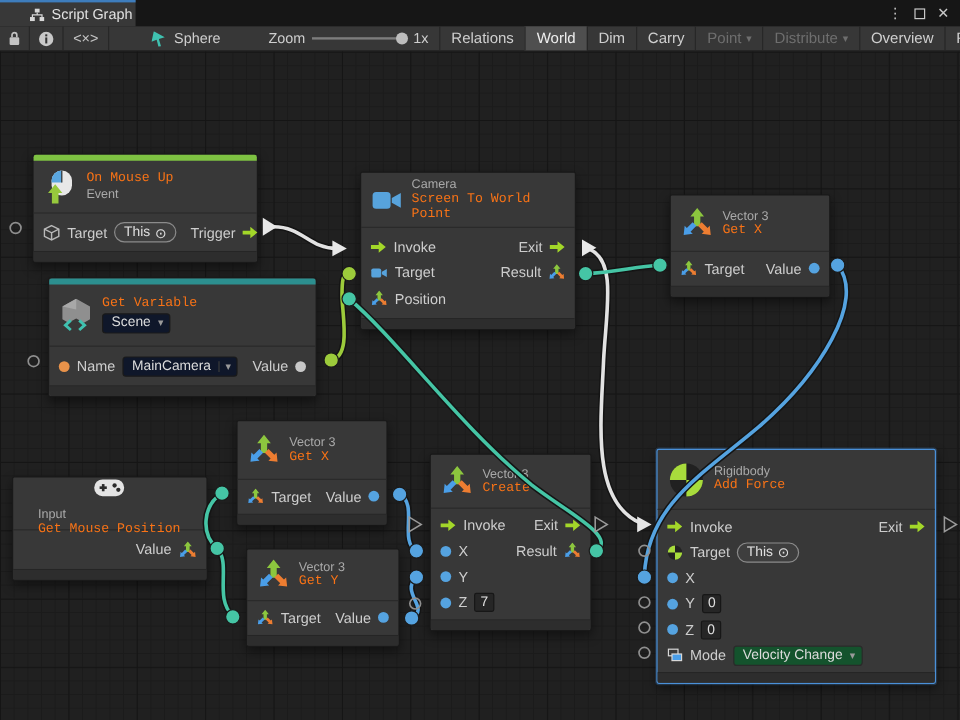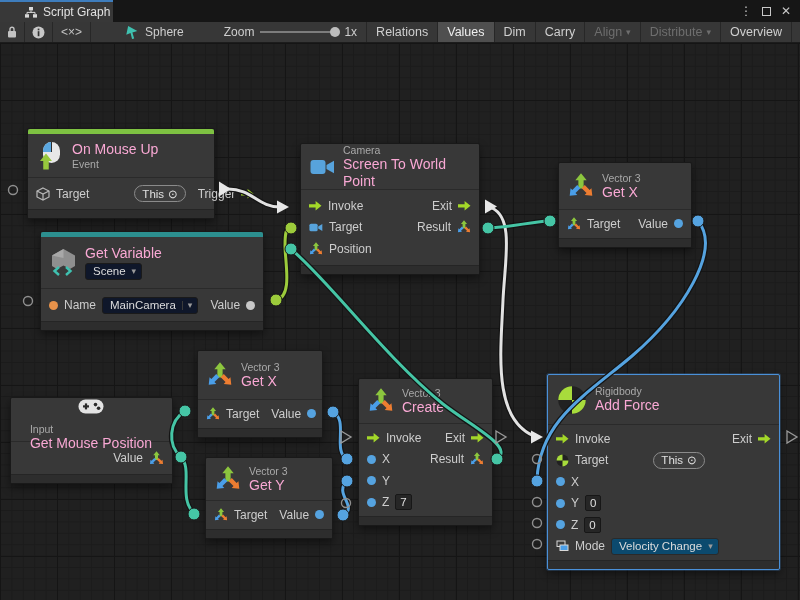--- a/index.html
+++ b/index.html
@@ -38,33 +38,33 @@
     background-size:57px 57px,57px 57px,11.4px 11.4px,11.4px 11.4px;}
 
   
   .node{position:absolute;background:#383838;border:1px solid #191919;border-radius:2px;
         box-shadow:0 4px 9px rgba(0,0,0,.45);z-index:2;}
   .node.selected{border:1px solid #4A90D8;box-shadow:0 0 0 1px rgba(74,144,216,.25),0 4px 9px rgba(0,0,0,.45);}
   .colorbar{height:5px;border-radius:2px 2px 0 0;}
   .hdr{display:flex;align-items:center;gap:8px;padding:0 10px 0 9px;}
   .hcol{display:flex;flex-direction:column;justify-content:center;line-height:1.15;}
   .cat{font-size:10.5px;color:#a9a9a9;}
-  .title{font-size:14px;color:#f9a8d4;}
+  .title{font-size:11px;color:#f97316;font-family:Liberation Mono, monospace;}
   .rows{border-top:1px solid #2a2a2a;padding:3px 0;}
   .row{display:flex;align-items:center;gap:6px;height:21.5px;padding:0 8px;font-size:12px;color:#cdcdcd;}
   .grow{flex:1;}
   .footer{height:9px;background:#2d2d2d;border-top:1px solid #252525;border-radius:0 0 2px 2px;}
   .dot{width:9px;height:9px;border-radius:50%;flex:0 0 auto;}
   .dot.blue{background:#55A3E0;}.dot.orange{background:#E8924A;}.dot.gray{background:#C8C8C8;}
   .pill{display:inline-flex;align-items:center;gap:4px;border:1px solid #8b8b8b;border-radius:9px;
-        height:17px;padding:0 7px;font-size:11.5px;color:#e0e0e0;background:#3e3e3e;margin-left:39px;}
+        height:17px;padding:0 7px;font-size:11.5px;color:#e0e0e0;background:#3e3e3e;}
   .dd{display:inline-flex;align-items:center;gap:6px;background:#0f172a;border:1px solid #1a1a1a;
       border-radius:3px;height:17px;padding:0 5px 0 7px;font-size:11.5px;color:#dcdcdc;}
   .dd .caret{color:#9a9a9a;}
-  .dd.light{background:#0c4a6e;border-color:#2a2a2a;text-align:center;}
+  .dd.light{background:#14532d;border-color:#2a2a2a;text-align:center;}
   .num{background:#262626;border:1px solid #171717;border-radius:2px;height:16px;min-width:16px;
        padding:0 4px;display:inline-flex;align-items:center;justify-content:center;font-size:11.5px;color:#e0e0e0;}
   .icon{flex:0 0 auto;display:block;}
 
   #node-omu{left:27px;top:128px;width:188px;}
   #node-omu .hdr{height:43px;}
   #node-omu .row{height:25px;}
   #node-gv{left:40px;top:231px;width:224px;}
   #node-gv .hdr{height:51px;}
   #node-gv .row{height:26px;}
@@ -164,25 +164,25 @@
     </div>
     <div class="tgroup" style="margin-left:22px">
       <span>Zoom</span>
       <div id="zoom-track">
         <div id="zoom-handle"></div>
       </div>
       <span>1x</span>
     </div>
     <div id="tb-right">
       <div class="tb-btn">Relations</div>
-      <div class="tb-btn active">Values</div>
+      <div class="tb-btn active">World</div>
       <div class="tb-btn">Dim</div>
       <div class="tb-btn">Carry</div>
       <div class="tb-btn disabled">
-        <span>Align</span>
+        <span>Point</span>
         <span class="caret">▾</span>
       </div>
       <div class="tb-btn disabled">
         <span>Distribute</span>
         <span class="caret">▾</span>
       </div>
       <div class="tb-btn">Overview</div>
       <div class="tb-btn">Full Screen</div>
     </div>
   </div>

